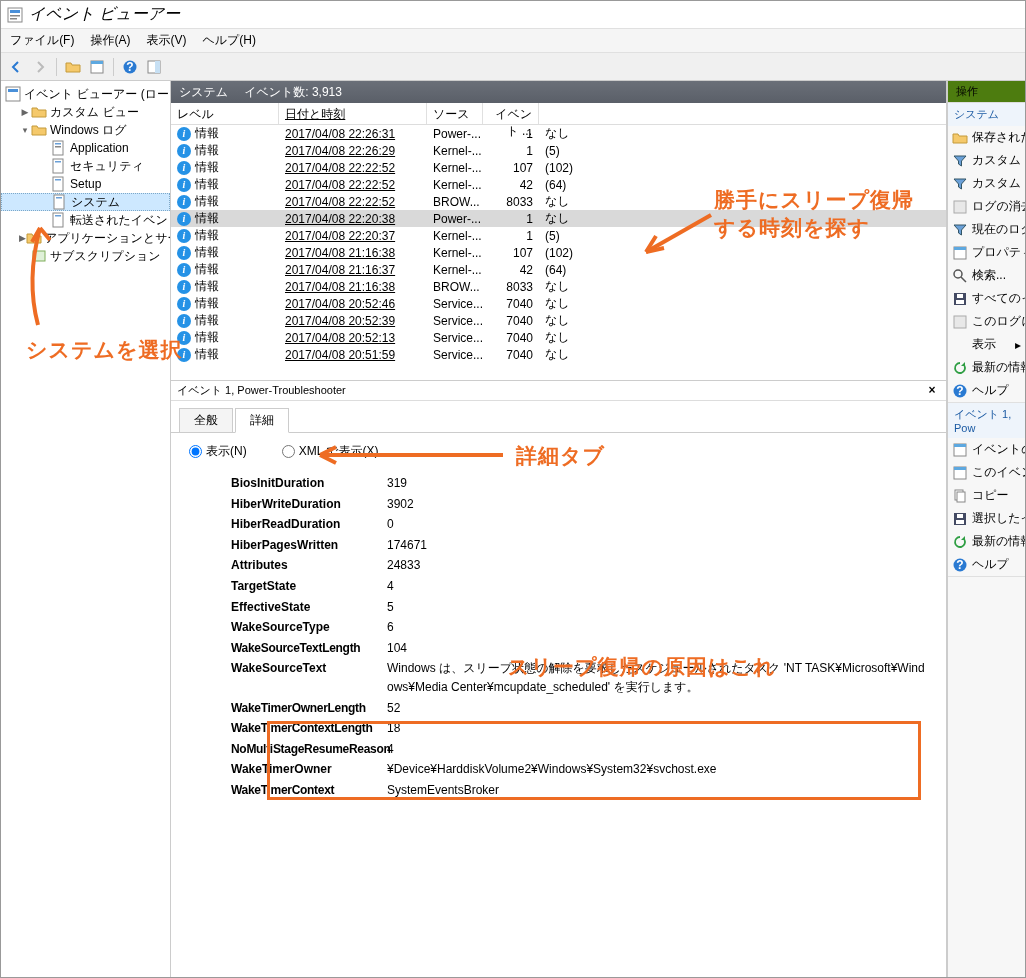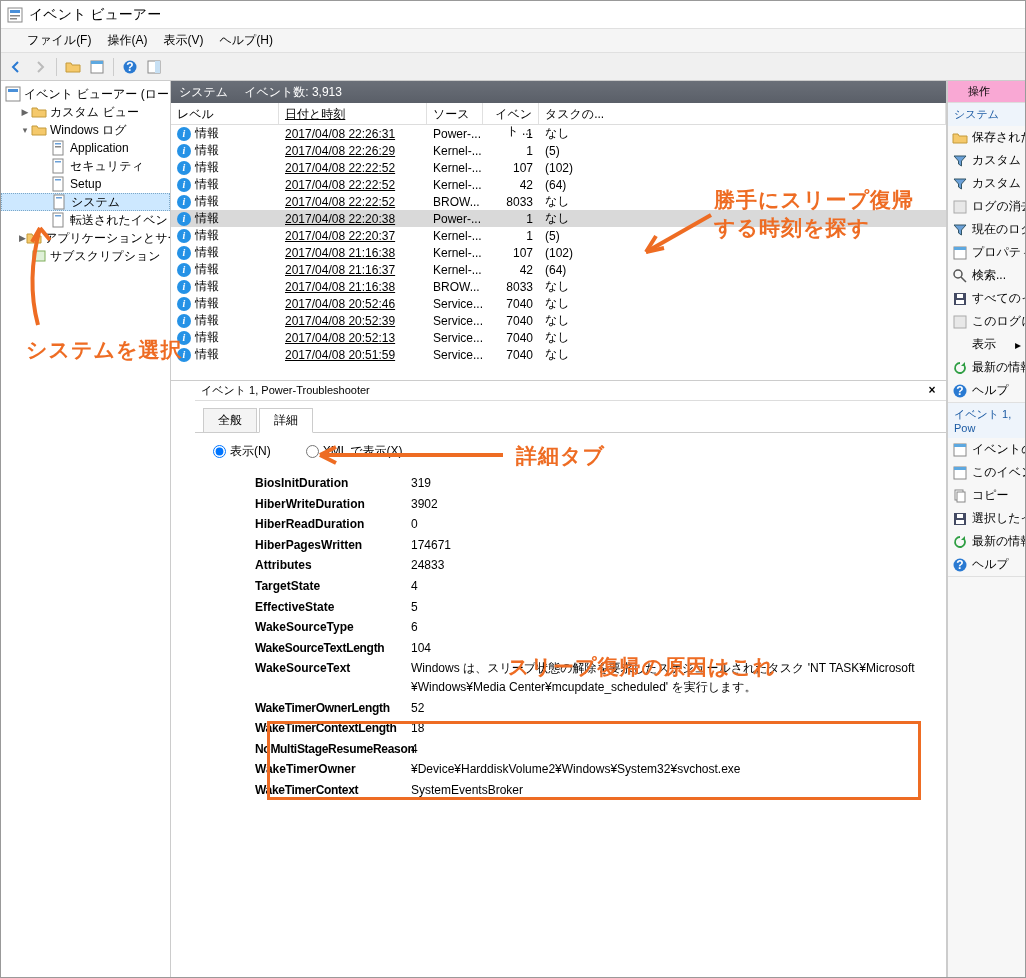--- a/index.html
+++ b/index.html
@@ -1,23 +1,23 @@
 <!DOCTYPE html>
 <html><head>
 <meta charset="utf-8">
 <style>
 * { box-sizing: border-box; margin: 0; padding: 0; font-family: "Yu Gothic UI", "Meiryo UI", sans-serif; font-size: 12px; }
 body { background: #f0f0f0; width: 1026px; height: 978px; overflow: hidden; position: relative; }
 
 .window { border: 1px solid #999; background: #fff; width: 1026px; height: 978px; display: flex; flex-direction: column; }
 .titlebar { height: 28px; background: #fff; display: flex; align-items: center; padding: 0 6px; border-bottom: 1px solid #e0e0e0; }
 .titlebar .icon { width: 16px; height: 16px; margin-right: 6px; }
-.titlebar .title { font-size: 14px; }
-
-.menubar { height: 24px; display: flex; align-items: center; padding: 0 18px; background: #f5f5f5; border-bottom: 1px solid #e0e0e0; }
+.titlebar .title { font-size: 16px; font-style: italic; }
+
+.menubar { height: 24px; display: flex; align-items: center; padding: 0 1px; background: #f5f5f5; border-bottom: 1px solid #e0e0e0; }
 .menubar span { padding: 2px 8px; cursor: default; }
 
 .toolbar { height: 28px; background: #f0f0f0; border-bottom: 1px solid #ccc; display: flex; align-items: center; padding: 0 4px; gap: 2px; }
 .toolbar .sep { width: 1px; height: 18px; background: #ccc; margin: 0 3px; }
 .tb-btn { width: 22px; height: 22px; display: inline-flex; align-items: center; justify-content: center; border: 1px solid transparent; }
 
 .content { flex: 1; display: flex; overflow: hidden; }
 
 .tree-panel { width: 170px; background: #fff; border-right: 1px solid #ccc; padding: 4px 0; overflow-y: auto; }
 .tree-row { display: flex; align-items: center; height: 18px; padding-left: 4px; cursor: default; white-space: nowrap; }
@@ -37,40 +37,40 @@
 .gc-level { width: 108px; }
 .gc-date { width: 148px; text-decoration: underline; }
 .gc-src { width: 56px; }
 .gc-id { width: 56px; text-align: right; padding-right: 10px; }
 .gc-cat { flex: 1; }
 .grid-row { display: flex; height: 17px; align-items: center; cursor: default; }
 .grid-row.sel { background: #d9d9d9; }
 .grid-row > div { padding: 0 6px; font-size: 12px; white-space: nowrap; overflow: hidden; }
 .info-ic { width: 14px; height: 14px; border-radius: 50%; background: #2592e6; color: #fff; font-size: 10px; font-weight: bold; display: inline-flex; align-items: center; justify-content: center; margin-right: 4px; font-family: Georgia, serif; font-style: italic; }
 
-.detail-panel { flex: 1; display: flex; flex-direction: column; background: #fff; overflow: hidden; margin-left: 24px; }
+.detail-panel { flex: 1; display: flex; flex-direction: column; background: #fff; overflow: hidden; }
 .dp-head { height: 20px; display: flex; align-items: center; padding: 0 6px; border-bottom: 1px solid #ddd; }
 .dp-head .ttl { flex: 1; font-size: 11px; }
 .dp-head .x { width: 16px; height: 16px; text-align: center; font-weight: bold; cursor: default; }
 
 .tabs { display: flex; background: #fff; padding: 6px 8px 0 8px; border-bottom: 1px solid #ccc; }
 .tab { padding: 3px 14px; border: 1px solid #ccc; background: #f4f4f4; margin-right: 2px; position: relative; top: 1px; font-size: 12px; cursor: default; }
 .tab.active { background: #fff; border-bottom: 1px solid #fff; }
 
 .radio-row { padding: 10px 18px; display: flex; gap: 35px; font-size: 12px; background: #fff; }
 .radio-row label { display: flex; align-items: center; gap: 4px; }
 
 .props { flex: 1; overflow-y: scroll; padding: 4px 20px 20px 60px; background: #fff; }
 .prow { display: flex; margin-bottom: 2px; font-size: 14.5px; line-height: 1.55; }
 .prow .pk { font-weight: bold; width: 156px; flex-shrink: 0; }
 .prow .pv { flex: 1; word-break: break-all; }
 .prow.tight .pk { letter-spacing: -0.3px; }
 
 .action-panel { width: 78px; background: #f7f7f7; border-left: 1px solid #ccc; display: flex; flex-direction: column; overflow: hidden; }
-.ap-head { height: 22px; background: #f9a8d4; border-bottom: 1px solid #ddd; display: flex; align-items: center; padding-left: 20px; font-size: 11px; }
+.ap-head { height: 22px; background: #4d7c0f; border-bottom: 1px solid #ddd; display: flex; align-items: center; padding-left: 8px; font-size: 11px; }
 .ap-sec { border-bottom: 1px solid #e0e0e0; }
 .ap-title { padding: 4px 6px; background: #eef4fb; color: #1b5aa3; font-size: 11px; }
 .ap-item { display: flex; align-items: center; padding: 3px 4px; gap: 4px; font-size: 11px; cursor: default; white-space: nowrap; overflow: hidden; }
 .ap-ic { width: 16px; height: 16px; flex-shrink: 0; display: inline-flex; align-items: center; justify-content: center; }
 
 .annot { position: absolute; color: #ee6c23; font-weight: bold; font-size: 21px; pointer-events: none; letter-spacing: 1px; }
 .arrow-svg { position: absolute; pointer-events: none; }
 .hl-box { position: absolute; border: 3px solid #ee6c23; pointer-events: none; }
 
 
@@ -238,21 +238,20 @@
       <div class="ch-header">
         <span class="lbl1">システム</span>
         <span><span>イベント数:</span> <span>3,913</span></span>
       </div>
       <div class="grid-cont">
         <div class="grid-head">
           <div class="gc-level">レベル</div>
           <div class="gc-date">日付と時刻</div>
           <div class="gc-src">ソース</div>
           <div class="gc-id">イベント ...</div>
-          <div class="gc-cat">タスクの...</div>
         </div>
         <div id="grid-body">
             <div class="grid-row">
               <div class="gc-level"><span class="info-ic">i</span>情報</div>
               <div class="gc-date">2017/04/08 22:26:31</div>
               <div class="gc-src">Power-...</div>
               <div class="gc-id">1</div>
               <div class="gc-cat">なし</div>
             </div>
             <div class="grid-row">

